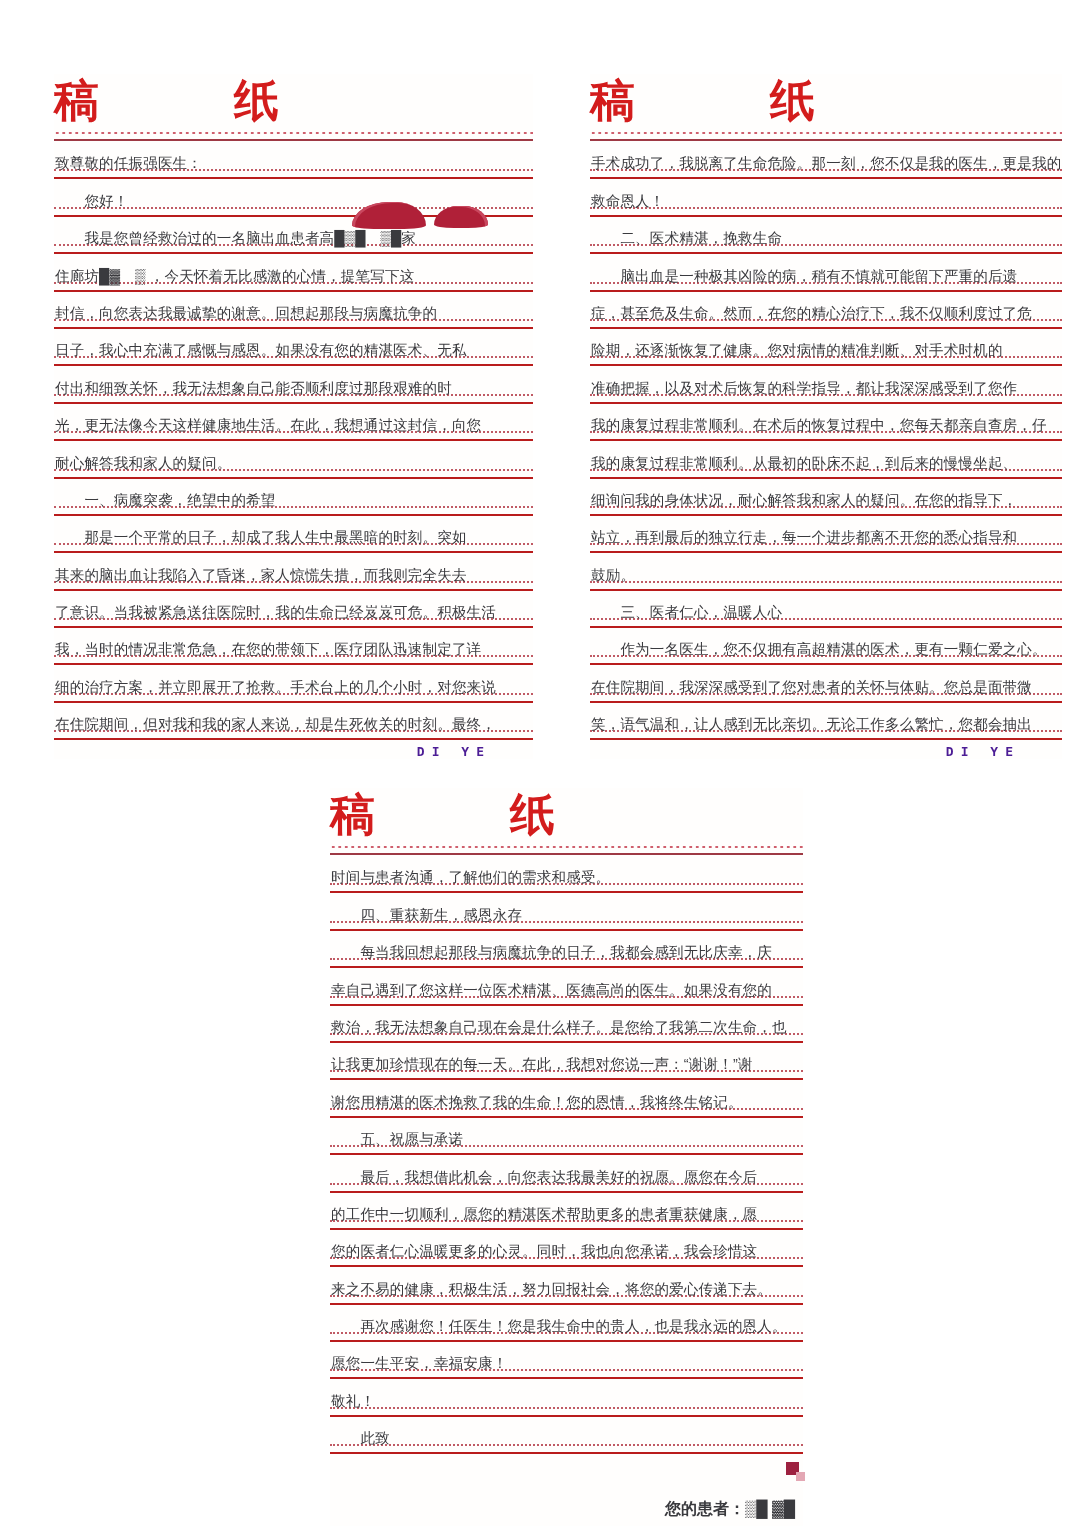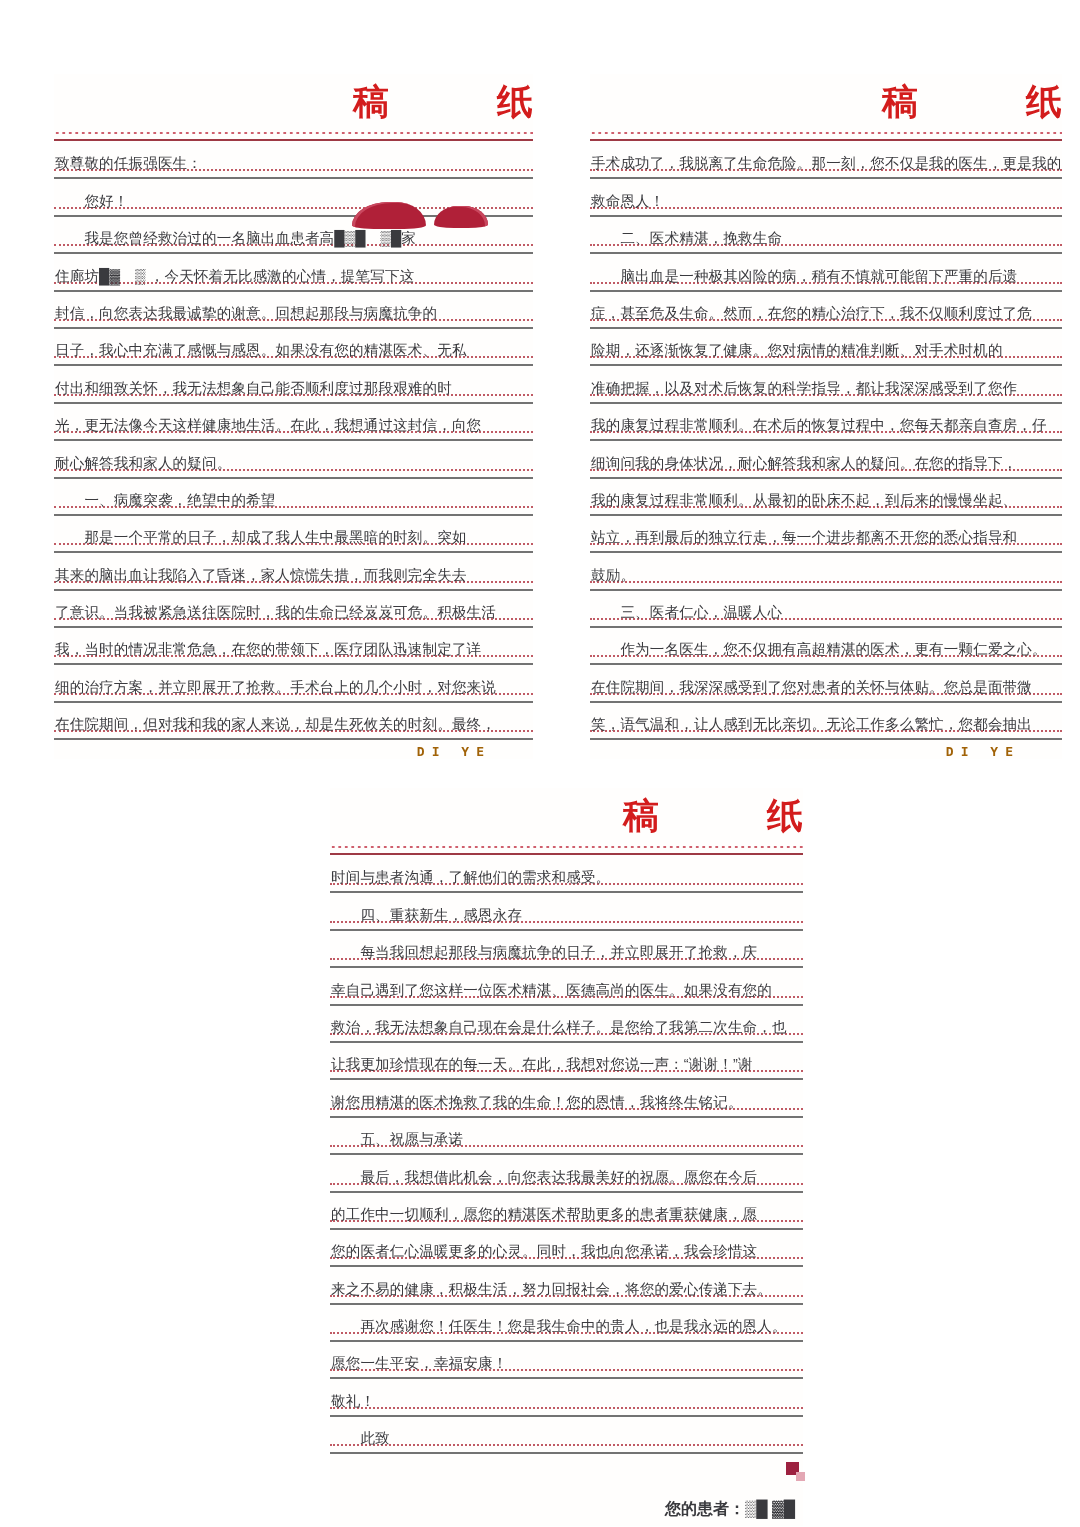--- a/index.html
+++ b/index.html
@@ -5,40 +5,40 @@
   html,body{margin:0;padding:0;}
   body{
     width:1080px;height:1527px;position:relative;background:#ffffff;
     font-family:"Liberation Sans","DejaVu Sans",sans-serif;
     overflow:hidden;
   }
   .page{
     position:absolute;background:#fffefd;
   }
   .title{
-    text-align:right;height:54px;line-height:54px;
-    font-size:36px;font-weight:bold;color:#d31c1c;
+    text-align:left;height:54px;line-height:54px;
+    font-size:45px;font-weight:bold;color:#d31c1c;
     font-family:"DejaVu Serif","Liberation Serif",serif;
     white-space:pre;
   }
   .band{
     height:11px;margin-bottom:1px;
     border-bottom:2px solid #9e3944;
     background-image:radial-gradient(circle 2.2px at 3px 4px,#cf5f6d 60%,rgba(0,0,0,0) 62%);
     background-size:6.5px 9px;background-repeat:repeat-x;background-position:0 1px;
   }
-  .row{position:relative;height:35.4px;border-bottom:2px solid #737373;}
+  .row{position:relative;height:35.4px;border-bottom:2px solid #b91c1c;}
   .row .dotted{position:absolute;left:0;right:0;bottom:6px;border-bottom:2px dotted #c05a64;}
   .row .txt{
     position:absolute;left:1px;bottom:4px;z-index:2;
     font-size:14.5px;color:#3a3a3e;white-space:pre;letter-spacing:0.2px;
   }
   .footer{
     text-align:right;padding-right:42px;margin-top:4px;
-    color:#a16207;font-size:13px;font-weight:bold;letter-spacing:7px;
+    color:#4c1d95;font-size:13px;font-weight:bold;letter-spacing:7px;
     font-family:"DejaVu Sans Mono","Liberation Mono",monospace;
   }
   .sig-row{position:relative;height:34px;line-height:34px;font-size:16px;color:#3a3a3e;white-space:pre;}
   .sig{text-align:right;padding-right:8px;}
   .date{text-align:right;padding-right:30px;}
   .blob{position:absolute;z-index:3;background:#b02038;}
   .blob1{top:127px;left:298px;width:74px;height:27px;border-radius:55% 45% 40% 40%/95% 95% 15% 15%;box-shadow:3px 1px 0 #c9475e inset;}
   .blob2{top:131px;left:380px;width:54px;height:22px;border-radius:50% 50% 42% 42%/95% 95% 18% 18%;box-shadow:-3px 1px 0 #c9475e inset;}
   .sig-square{position:absolute;right:4px;top:4px;width:13px;height:13px;background:#9d2140;z-index:3;}
   .sig-square2{position:absolute;right:-2px;top:14px;width:9px;height:9px;background:#e3a7b4;z-index:3;}
@@ -151,25 +151,25 @@
       <div class="row">
         <div class="dotted"></div>
         <span class="txt">准确把握，以及对术后恢复的科学指导，都让我深深感受到了您作</span>
       </div>
       <div class="row">
         <div class="dotted"></div>
         <span class="txt">我的康复过程非常顺利。在术后的恢复过程中，您每天都亲自查房，仔</span>
       </div>
       <div class="row">
         <div class="dotted"></div>
+        <span class="txt">我的康复过程非常顺利。从最初的卧床不起，到后来的慢慢坐起、</span>
+      </div>
+      <div class="row">
+        <div class="dotted"></div>
         <span class="txt">细询问我的身体状况，耐心解答我和家人的疑问。在您的指导下，</span>
-      </div>
-      <div class="row">
-        <div class="dotted"></div>
-        <span class="txt">我的康复过程非常顺利。从最初的卧床不起，到后来的慢慢坐起、</span>
       </div>
       <div class="row">
         <div class="dotted"></div>
         <span class="txt">站立，再到最后的独立行走，每一个进步都离不开您的悉心指导和</span>
       </div>
       <div class="row">
         <div class="dotted"></div>
         <span class="txt">鼓励。</span>
       </div>
       <div class="row">
@@ -199,21 +199,21 @@
       <div class="row">
         <div class="dotted"></div>
         <span class="txt">时间与患者沟通，了解他们的需求和感受。</span>
       </div>
       <div class="row">
         <div class="dotted"></div>
         <span class="txt">　　四、重获新生，感恩永存</span>
       </div>
       <div class="row">
         <div class="dotted"></div>
-        <span class="txt">　　每当我回想起那段与病魔抗争的日子，并立即展开了抢救，庆</span>
+        <span class="txt">　　每当我回想起那段与病魔抗争的日子，我都会感到无比庆幸，庆</span>
       </div>
       <div class="row">
         <div class="dotted"></div>
         <span class="txt">幸自己遇到了您这样一位医术精湛、医德高尚的医生。如果没有您的</span>
       </div>
       <div class="row">
         <div class="dotted"></div>
         <span class="txt">救治，我无法想象自己现在会是什么样子。是您给了我第二次生命，也</span>
       </div>
       <div class="row">

